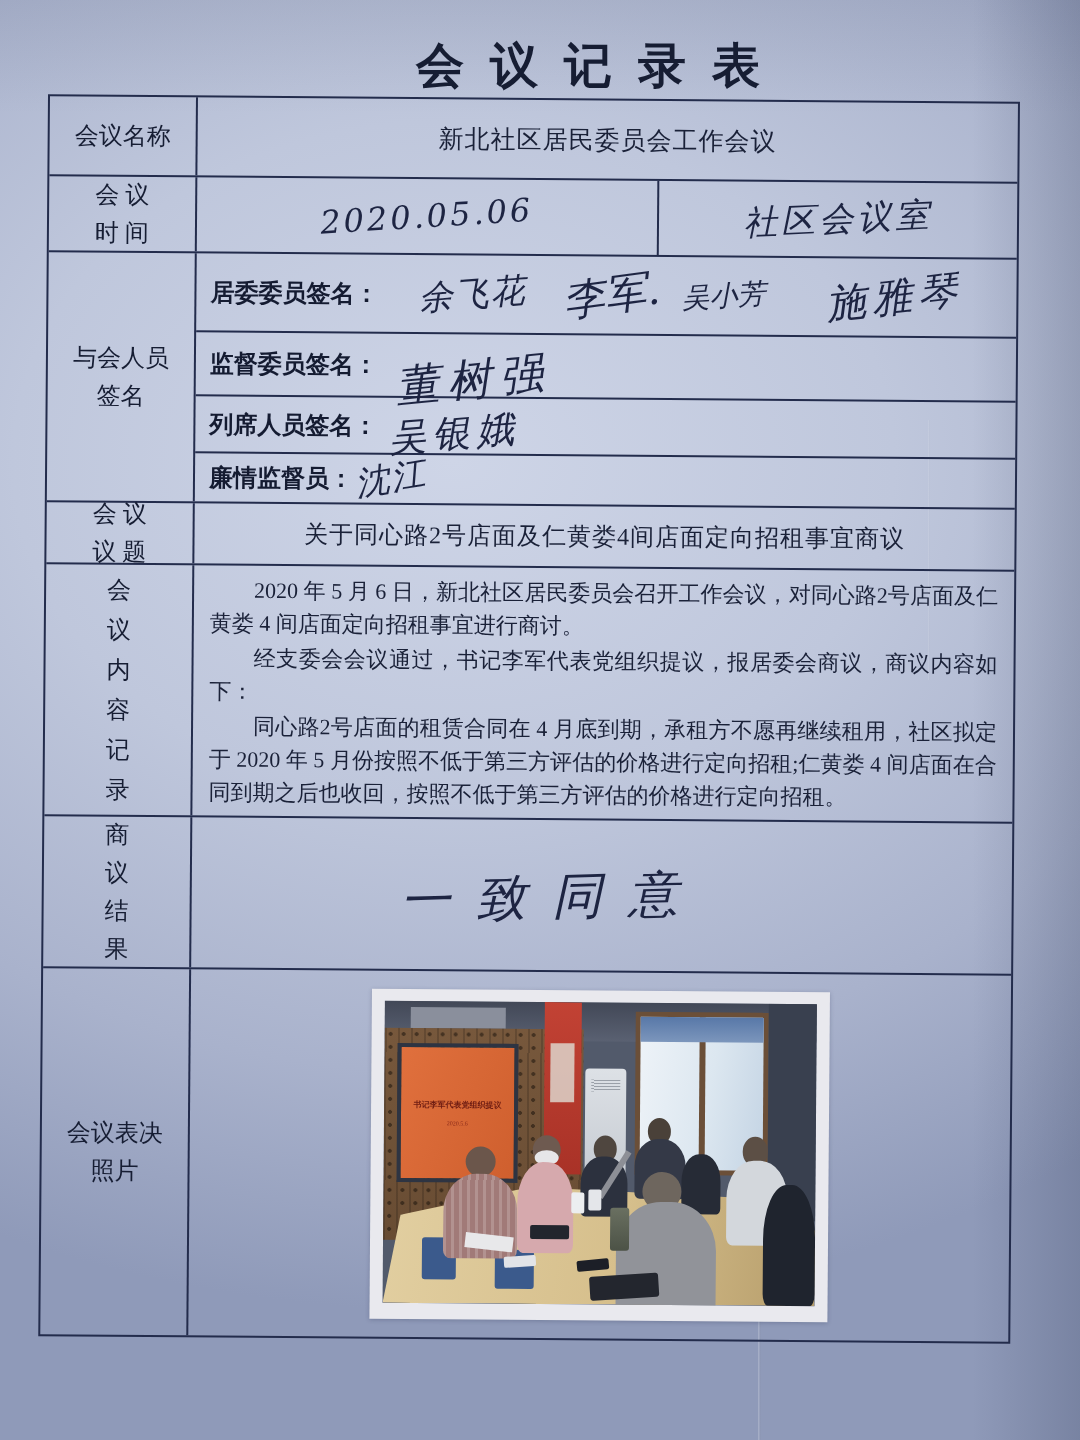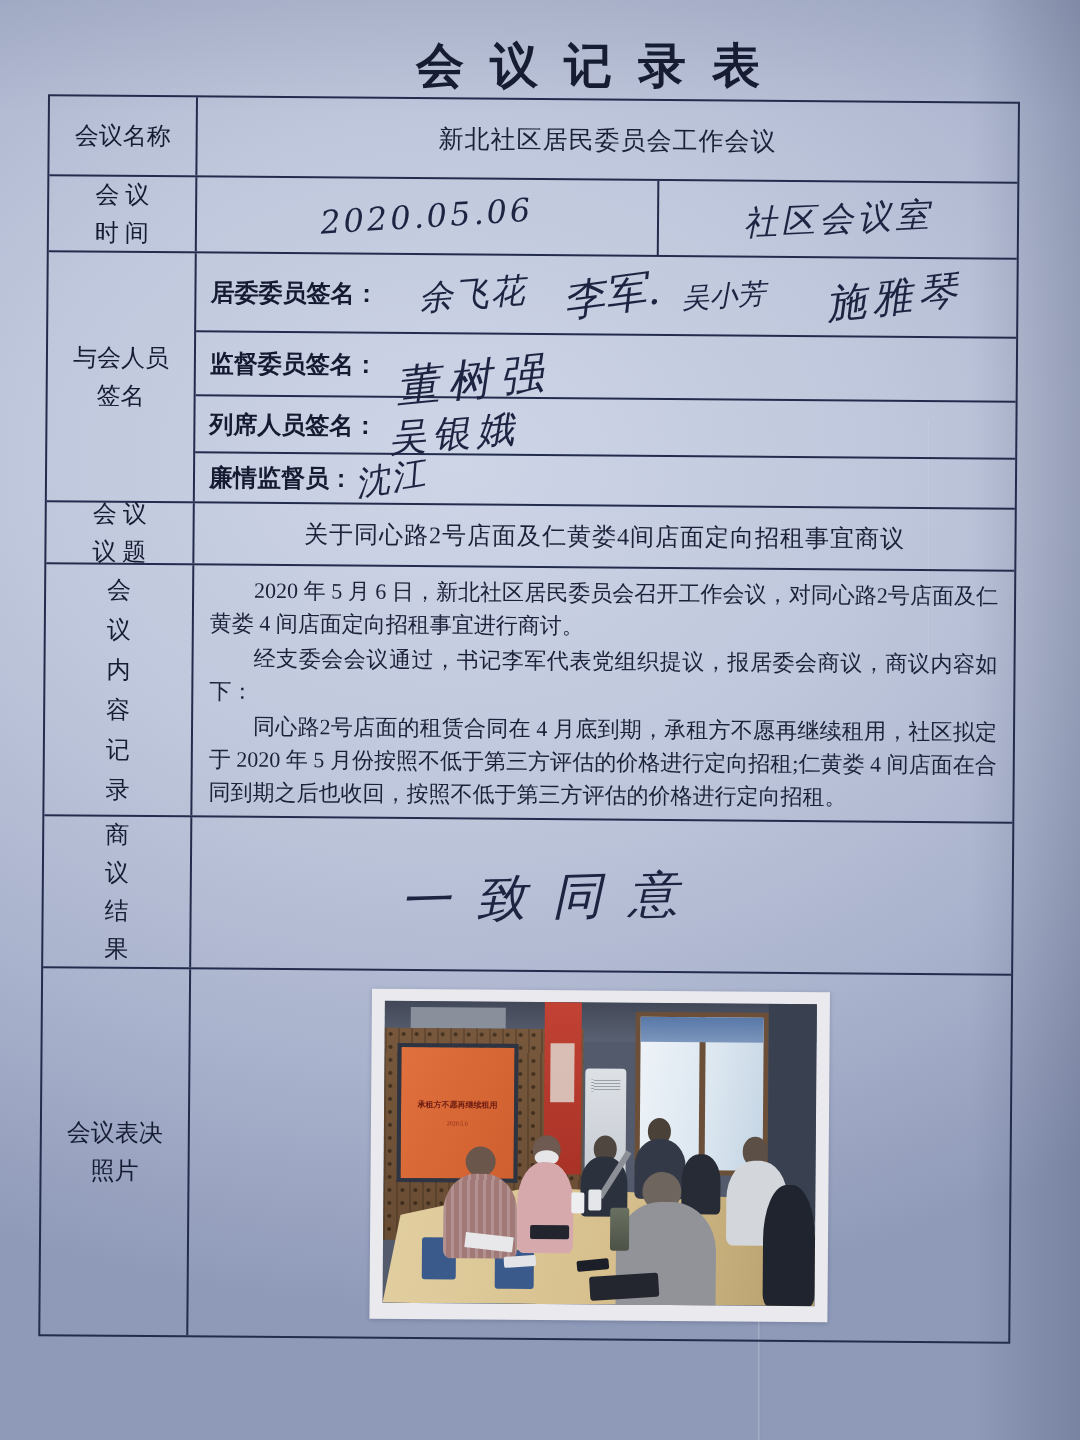--- a/index.html
+++ b/index.html
@@ -215,21 +215,21 @@
     <div class="row r-photo">
       <div class="label-cell">会议表决
 照片</div>
       <div class="value-cell photo-cell">
         <div class="photo-frame">
           <div class="scene">
             <div class="ph-ceiling"></div>
             <div class="ph-ceilpanel"></div>
             <div class="ph-wood"></div>
             <div class="ph-screen">
-              <div class="t">承租方不愿再继续租用</div>
+              <div class="t">书记李军代表党组织提议</div>
               <div class="d">2020.5.6</div>
             </div>
             <div class="ph-banner"></div>
             <div class="ph-ac"></div>
             <div class="ph-window">
                 <div class="glass"></div>
               </div>
             <div class="ph-rwall"></div>
             <div class="ph-table"></div>
 

